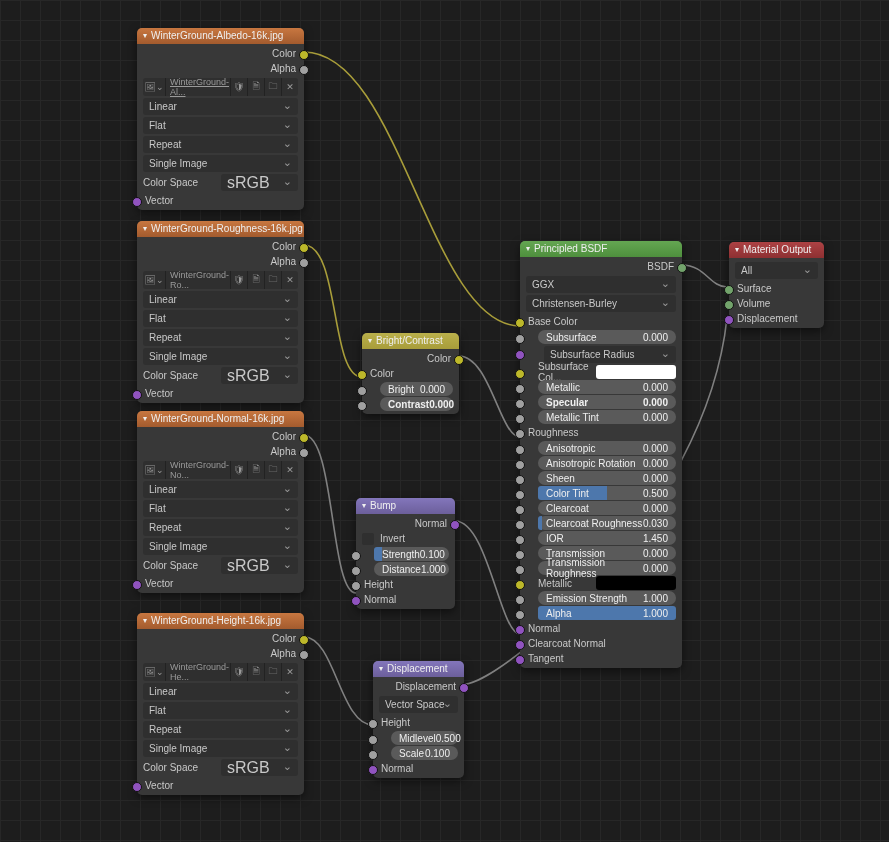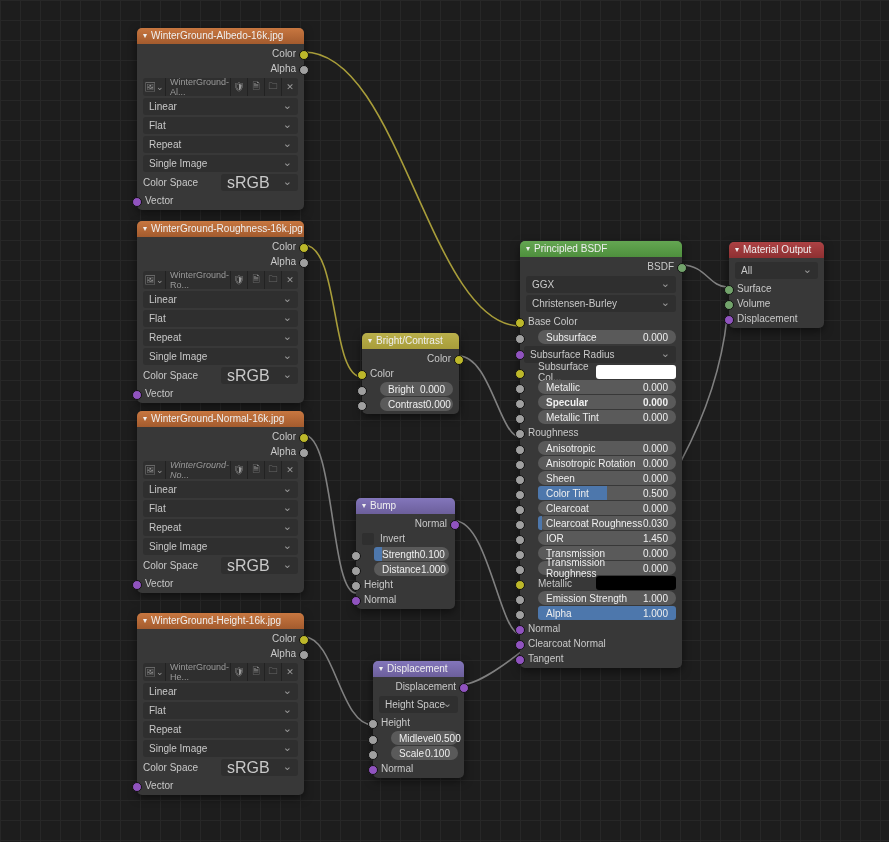--- a/index.html
+++ b/index.html
@@ -85,21 +85,21 @@
     <div class="row right">
           <span class="lbl">Color</span>
           <span class="sock out yellow"></span>
         </div>
     <div class="row right">
           <span class="lbl">Alpha</span>
           <span class="sock out grey"></span>
         </div>
     <div class="iconbar">
       <div class="seg" style="width:22px">🖼⌄</div>
-      <div class="seg" style="flex:1;justify-content:flex-start;padding-left:4px;">WinterGround-Al...</div>
+      <div class="seg" style="flex:1;justify-content:flex-start;padding-left:4px;text-decoration:underline;">WinterGround-Al...</div>
       <div class="seg" style="width:16px">🛡</div>
       <div class="seg" style="width:16px">🗎</div>
       <div class="seg" style="width:16px">🗀</div>
       <div class="seg" style="width:16px">✕</div>
     </div>
     <div class="drop">Linear</div>
     <div class="drop">Flat</div>
     <div class="drop">Repeat</div>
     <div class="drop">Single Image</div>
     <div class="kv">
@@ -159,21 +159,21 @@
     <div class="row right">
           <span class="lbl">Color</span>
           <span class="sock out yellow"></span>
         </div>
     <div class="row right">
           <span class="lbl">Alpha</span>
           <span class="sock out grey"></span>
         </div>
     <div class="iconbar">
       <div class="seg" style="width:22px">🖼⌄</div>
-      <div class="seg" style="flex:1;justify-content:flex-start;padding-left:4px;font-style:italic;">WinterGround-No...</div>
+      <div class="seg" style="flex:1;justify-content:flex-start;padding-left:4px;">WinterGround-No...</div>
       <div class="seg" style="width:16px">🛡</div>
       <div class="seg" style="width:16px">🗎</div>
       <div class="seg" style="width:16px">🗀</div>
       <div class="seg" style="width:16px">✕</div>
     </div>
     <div class="drop">Linear</div>
     <div class="drop">Flat</div>
     <div class="drop">Repeat</div>
     <div class="drop">Single Image</div>
     <div class="kv">
@@ -238,21 +238,21 @@
           <span class="sock in yellow"></span>
           <span class="lbl">Color</span>
         </div>
     <div style="position:relative;">
           <span class="sock in grey" style="left:-5px;top:8px;position:absolute;"></span>
       <div class="slider">
             <span class="sk">Bright</span>
             <span class="sv">0.000</span>
           </div>
         </div>
-    <div style="position:relative;">
+    <div style="position:relative;font-weight:bold;">
           <span class="sock in grey" style="left:-5px;top:8px;position:absolute;"></span>
       <div class="slider">
             <span class="sk">Contrast</span>
             <span class="sv">0.000</span>
           </div>
         </div>
   </div>
 </div>
 
 <div class="node" style="left:356px;top:498px;width:99px;">
@@ -298,21 +298,21 @@
 <div class="node" style="left:373px;top:661px;width:91px;">
   <div class="hdr" style="background:linear-gradient(#8376bb,var(--purple));">
         <span class="tri">▾</span>
         <span>Displacement</span>
       </div>
   <div class="body">
     <div class="row right">
           <span class="lbl">Displacement</span>
           <span class="sock out purple"></span>
         </div>
-    <div class="drop">Height Space</div>
+    <div class="drop">Vector Space</div>
     <div class="row">
           <span class="sock in grey"></span>
           <span class="lbl">Height</span>
         </div>
     <div style="position:relative;">
           <span class="sock in grey" style="left:-5px;top:8px;position:absolute;"></span>
       <div class="slider">
             <span class="sk">Midlevel</span>
             <span class="sv">0.500</span>
           </div>
@@ -349,21 +349,21 @@
         </div>
     <div style="position:relative;">
           <span class="sock in grey" style="left:-5px;top:8px;position:absolute;"></span>
           <div class="slider">
             <span class="sk">Subsurface</span>
             <span class="sv">0.000</span>
           </div>
         </div>
     <div style="position:relative;">
           <span class="sock in purple" style="left:-5px;top:8px;position:absolute;"></span>
-          <div class="drop" style="margin-left:4px;">Subsurface Radius</div>
+          <div class="drop" style="margin-left:24px;">Subsurface Radius</div>
         </div>
     <div style="position:relative;">
           <span class="sock in yellow" style="left:-5px;top:8px;position:absolute;"></span>
           <div class="colslider">
             <span class="clbl">Subsurface Col...</span>
             <span class="swatch" style="background:#fff;"></span>
           </div>
         </div>
     <div style="position:relative;">
           <span class="sock in grey" style="left:-5px;top:8px;position:absolute;"></span>

